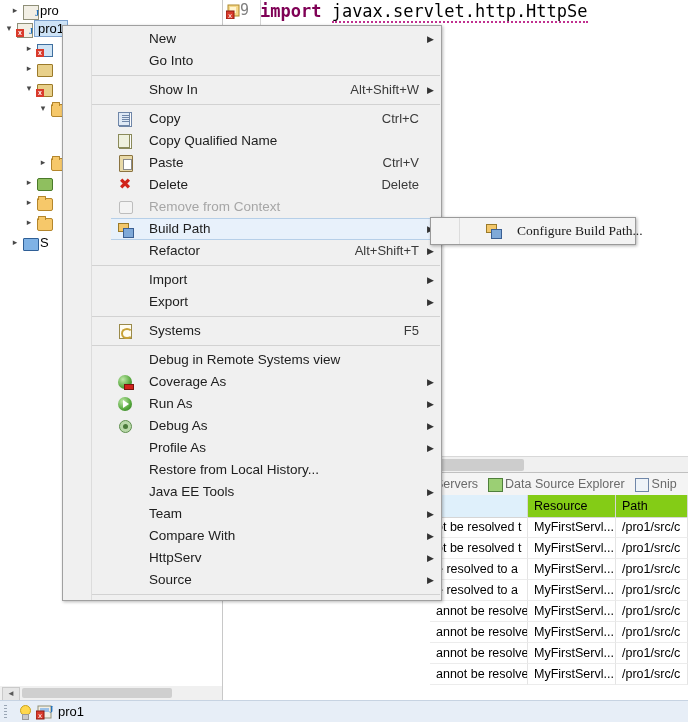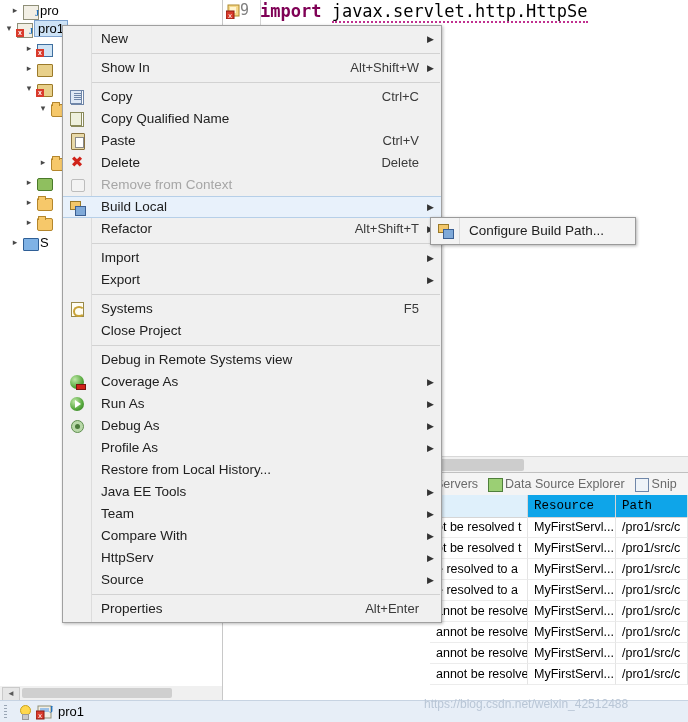--- a/index.html
+++ b/index.html
@@ -110,20 +110,21 @@
     background: #f0f0f0;
     border-right: 1px solid #dcdcdc;
   }
   .mi {
     position: relative;
     height: 22px; line-height: 22px;
     padding-left: 38px; padding-right: 26px;
     font-size: 13.5px; color: #202020;
     white-space: nowrap;
     cursor: default;
+    margin-left: 48px;
   }
   .mi.disabled { color: #a6a6a6; }
   .mi.highlight {
     background: #e8f1fb;
     border-top: 1px solid #b6cfe8;
     border-bottom: 1px solid #b6cfe8;
     height: 20px; line-height: 20px;
   }
   .mi .accel {
     position: absolute; right: 22px; top: 0;
@@ -170,21 +171,21 @@
     background: #f3f3f3;
     border: 1px solid #9a9a9a;
     box-shadow: 1px 1px 3px rgba(0,0,0,0.3);
     padding: 2px 0;
     z-index: 60;
   }
   .submenu .sub-gutter {
     position: absolute; left: 0; top: 0; bottom: 0; width: 28px;
     background: #f3f3f3; border-right: 1px solid #dcdcdc;
   }
-  .submenu .mi { height: 22px; line-height: 22px; }
+  .submenu .mi { height: 22px; line-height: 22px; font-family: Liberation Serif, serif; }
 
   
   .bottom {
     position: absolute; left: 430px; top: 472px; width: 258px; height: 228px;
     background: #ffffff;
     border-top: 1px solid #c0c0c0;
     overflow: hidden;
   }
   .view-tabs {
     position: absolute; left: 0; top: 0; width: 258px; height: 22px;
@@ -195,21 +196,21 @@
     font-size: 12.5px;
     color: #6a6a6a;
   }
   .vtab { display: inline-block; height: 22px; line-height: 22px; padding: 0 5px; }
   .vtab .vico { display:inline-block; width:14px; height:13px; vertical-align:middle; margin-right:3px; position:relative; }
   .vi-ds { position:absolute; left:0; top:0; width:13px; height:12px; background:#9bcf74; border:1px solid #4f7f3a;}
   .vi-sn { position:absolute; left:0; top:0; width:12px; height:12px; background:#eef3f8; border:1px solid #6f86a8;}
 
   .tbl-head {
     position: absolute; left: 0; top: 22px; width: 258px; height: 22px;
-    background: #0ea5e9; border-bottom: 1px solid #d6d6d6; font-family: Liberation Mono, monospace;
+    background: #84cc16; border-bottom: 1px solid #d6d6d6;
   }
   .th {
     position: absolute; top: 0; height: 22px; line-height: 22px;
     font-size: 12.5px; color: #000;
     border-right: 1px solid #d6d6d6;
     padding-left: 6px; box-sizing: border-box;
     overflow: hidden; white-space: nowrap;
   }
   .th.sel { background: #dff0fb; }
   .tbl-body { position: absolute; left: 0; top: 44px; width: 258px; height: 184px; }
@@ -291,20 +292,21 @@
       <div class="tree-row" style="top: 152px; left: 36px;"><span class="twisty">▸</span><span class="ticon"><span class="i-folder"></span></span></div>
       <div class="tree-row" style="top: 172px; left: 22px;"><span class="twisty">▸</span><span class="ticon"><span class="i-lib"></span></span></div>
       <div class="tree-row" style="top: 192px; left: 22px;"><span class="twisty">▸</span><span class="ticon"><span class="i-folder"></span></span></div>
       <div class="tree-row" style="top: 212px; left: 22px;"><span class="twisty">▸</span><span class="ticon"><span class="i-folder"></span></span></div>
       <div class="tree-row" style="top: 232px; left: 8px;"><span class="twisty">▸</span><span class="ticon"><span class="i-folder-blue"></span></span><span class="tree-label">S</span></div>
     </div>
 
   <div class="ctxmenu" id="ctxmenu">
     <div class="ctx-gutter"></div>
   <div class="mi"><span>New</span><span class="arrow">▶</span></div>
+      <div class="mi"><span>Go Into</span></div>
       <div class="sep"></div>
       <div class="mi"><span>Show In</span><span class="accel">Alt+Shift+W</span><span class="arrow">▶</span></div>
       <div class="sep"></div>
       <div class="mi"><span class="mic">
           <span class="ic-copy"></span>
         </span><span>Copy</span><span class="accel">Ctrl+C</span></div>
       <div class="mi"><span class="mic">
           <span class="ic-copyq"></span>
         </span><span>Copy Qualified Name</span></div>
       <div class="mi"><span class="mic">
@@ -314,50 +316,48 @@
           <span class="ic-del">✖</span>
         </span><span>Delete</span><span class="accel">Delete</span></div>
       <div class="mi disabled"><span class="mic">
           <span class="ic-remctx"></span>
         </span><span>Remove from Context</span></div>
       <div class="mi highlight"><span class="mic">
           <span class="ic-build">
             <span class="b1"></span>
             <span class="b2"></span>
           </span>
-        </span><span>Build Local</span><span class="arrow">▶</span></div>
+        </span><span>Build Path</span><span class="arrow">▶</span></div>
       <div class="mi"><span>Refactor</span><span class="accel">Alt+Shift+T</span><span class="arrow">▶</span></div>
       <div class="sep"></div>
       <div class="mi"><span>Import</span><span class="arrow">▶</span></div>
       <div class="mi"><span>Export</span><span class="arrow">▶</span></div>
       <div class="sep"></div>
       <div class="mi"><span class="mic">
           <span class="ic-refresh"></span>
         </span><span>Systems</span><span class="accel">F5</span></div>
-      <div class="mi"><span>Close Project</span></div>
       <div class="sep"></div>
       <div class="mi"><span>Debug in Remote Systems view</span></div>
       <div class="mi"><span class="mic">
           <span class="ic-cov"></span>
         </span><span>Coverage As</span><span class="arrow">▶</span></div>
       <div class="mi"><span class="mic">
           <span class="ic-run"></span>
         </span><span>Run As</span><span class="arrow">▶</span></div>
       <div class="mi"><span class="mic">
           <span class="ic-dbg"></span>
         </span><span>Debug As</span><span class="arrow">▶</span></div>
       <div class="mi"><span>Profile As</span><span class="arrow">▶</span></div>
       <div class="mi"><span>Restore from Local History...</span></div>
       <div class="mi"><span>Java EE Tools</span><span class="arrow">▶</span></div>
       <div class="mi"><span>Team</span><span class="arrow">▶</span></div>
       <div class="mi"><span>Compare With</span><span class="arrow">▶</span></div>
       <div class="mi"><span>HttpServ</span><span class="arrow">▶</span></div>
       <div class="mi"><span>Source</span><span class="arrow">▶</span></div>
       <div class="sep"></div>
-      <div class="mi"><span>Properties</span><span class="accel">Alt+Enter</span></div>
     </div>
 
   <div class="submenu" id="submenu">
     <div class="sub-gutter"></div>
   <div class="mi"><span class="mic">
           <span class="ic-build">
             <span class="b1"></span>
             <span class="b2"></span>
           </span>
         </span><span>Configure Build Path...</span></div>
@@ -425,14 +425,13 @@
         <rect x="2" y="2" width="13" height="12" fill="#f2efe5" stroke="#8f8f78"></rect>
         <rect x="4" y="4" width="9" height="4" fill="#9bc1e8"></rect>
         <text x="14" y="7" font-size="7" fill="#1e6fbd" font-family="DejaVu Serif" font-weight="bold">J</text>
         <rect x="0" y="7" width="8" height="8" fill="#d93a2b" stroke="#8a1a12"></rect>
         <text x="4" y="14" font-size="7" fill="#ffffff" text-anchor="middle" font-family="DejaVu Sans">x</text>
       </svg>
     </div>
     <div class="sb-label">pro1</div>
   </div>
 
-  <div class="watermark">https://blog.csdn.net/weixin_42512488</div>
 </div>
 
 </body></html>

